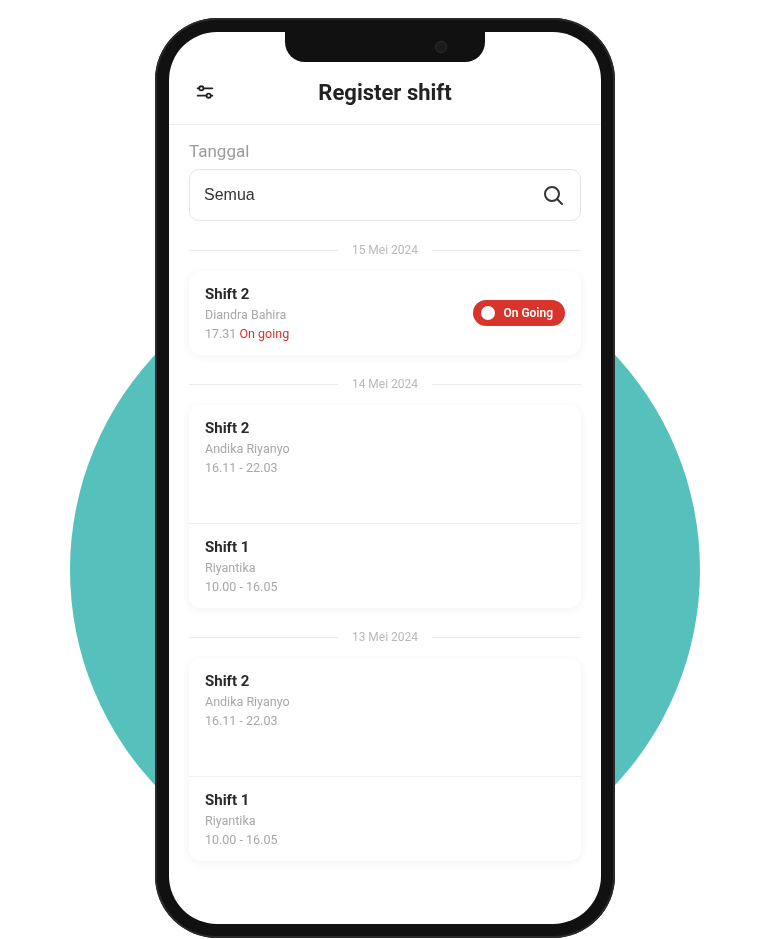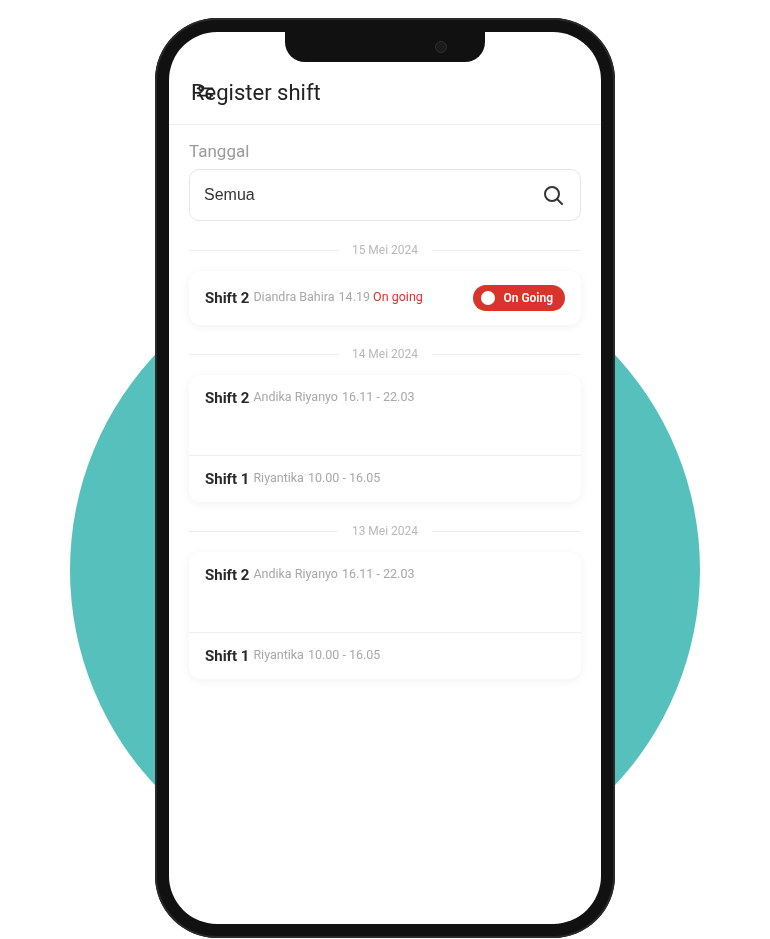--- a/index.html
+++ b/index.html
@@ -83,23 +83,23 @@
     padding: 6px 22px 18px 22px;
     border-bottom: 1px solid #eeeeee;
   }
   .filter-icon {
     width: 28px; height: 28px;
     display: inline-flex; align-items: center; justify-content: center;
     color: #222;
   }
   .title {
     flex: 1;
-    text-align: left;
+    text-align: center;
     font-size: 22px;
-    font-weight: 400;
+    font-weight: 700;
     color: #222;
     margin-left: -28px; 
   }
 
   .content {
     padding: 16px 20px 0 20px;
   }
 
   .field-label {
     font-size: 17px;
@@ -151,21 +151,21 @@
   }
 
   .shift {
     padding: 14px 16px 14px 16px;
     display: flex;
     align-items: center;
     justify-content: space-between;
   }
   .shift + .shift { border-top: 1px solid #f0f0f0; margin-top: 34px; }
 
-  .shift-left { display: flex; flex-direction: row; gap: 4px; }
+  .shift-left { display: flex; flex-direction: column; gap: 4px; }
   .shift-name { font-size: 15px; font-weight: 700; color: #2a2a2a; }
   .shift-person { font-size: 12.5px; color: #a8a8a8; }
   .shift-time { font-size: 12.5px; color: #a8a8a8; }
   .shift-time .ongoing-text { color: #d9342b; }
 
   .badge {
     display: inline-flex;
     align-items: center;
     gap: 8px;
     background: #d9342b;
@@ -222,21 +222,21 @@
           <span class="label">15 Mei 2024</span>
           <span class="line"></span>
         </div>
 
         <div class="card">
           <div class="shift">
             <div class="shift-left">
               <span class="shift-name">Shift 2</span>
               <span class="shift-person">Diandra Bahira</span>
               <span class="shift-time">
-                <span>14.19 </span><span class="ongoing-text">On going</span>
+                <span>17.31 </span><span class="ongoing-text">On going</span>
               </span>
             </div>
             <span class="badge">
               <span class="dot"></span>
               <span>On Going</span>
             </span>
           </div>
         </div>
 
         <div class="date-divider">

